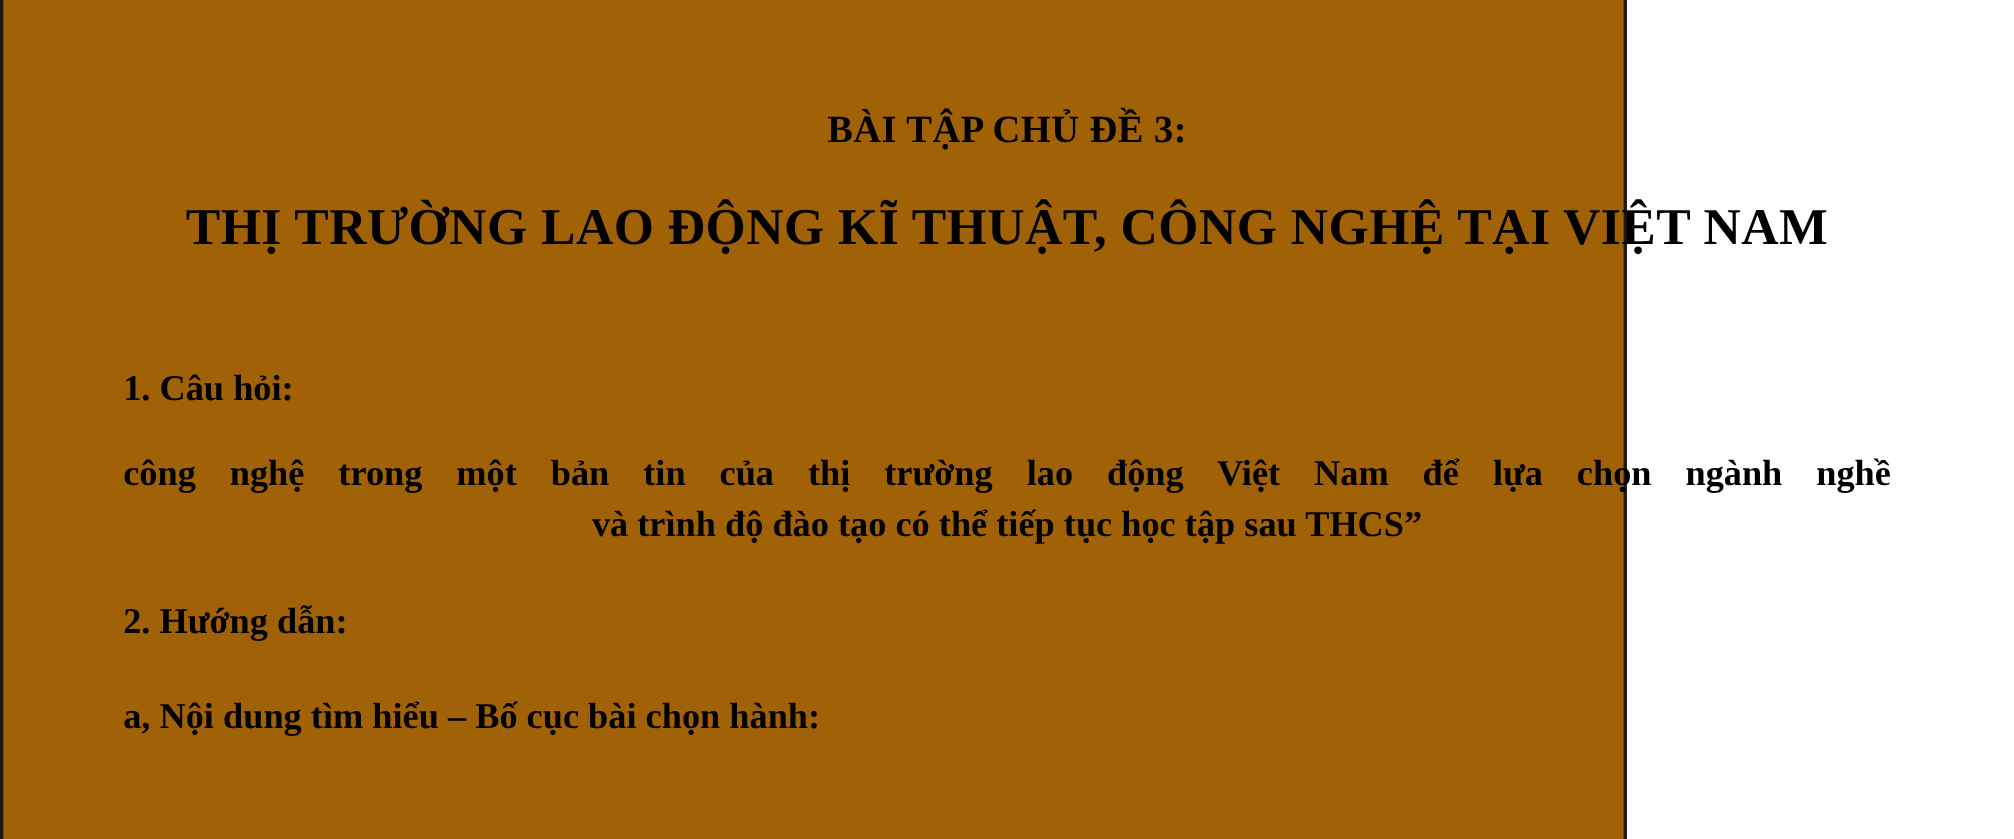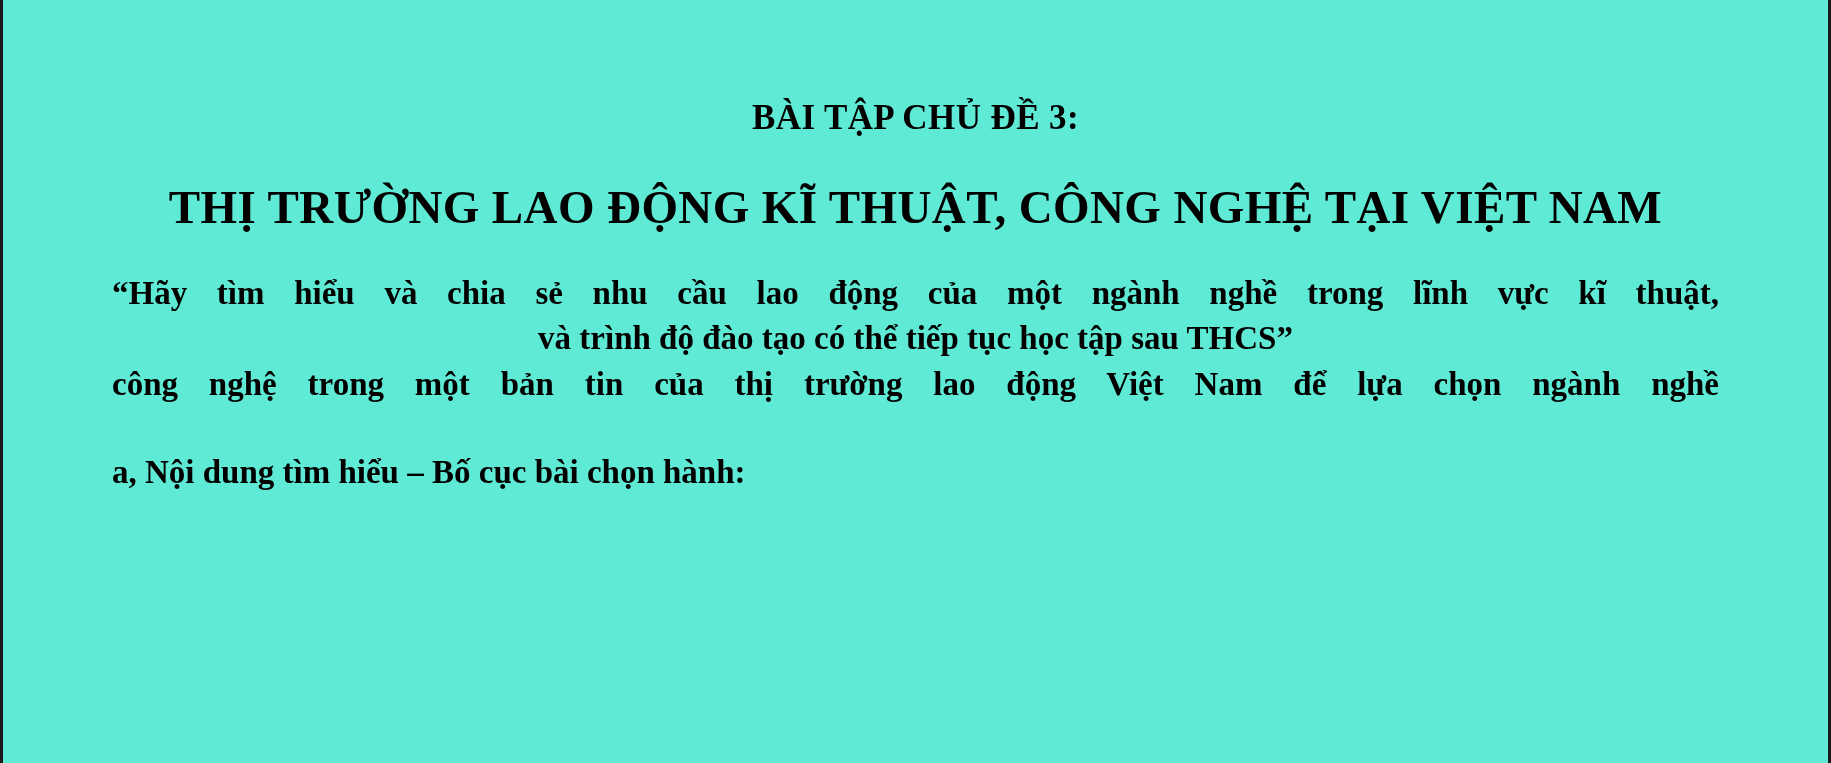--- a/index.html
+++ b/index.html
@@ -11,23 +11,23 @@
   body {
     width: 1831px;
     height: 763px;
     overflow: hidden;
     font-family: "Liberation Serif", "DejaVu Serif", serif;
     color: #000000;
   }
 
   .page {
     position: relative;
-    width: 1831px;
+    width: 1479px;
     height: 763px;
-    background: #5eead4;
+    background: #a16207;
     box-sizing: border-box;
   }
 
   
   .edge-rule {
     position: absolute;
     top: 0;
     width: 3px;
     height: 763px;
     background: #1a1a1a;
@@ -91,24 +91,25 @@
 
   <div class="edge-rule left"></div>
   <div class="edge-rule right"></div>
 
   <div class="content">
 
     <div class="doc-title line1">BÀI TẬP CHỦ ĐỀ 3:</div>
 
     <div class="doc-title line2">THỊ TRƯỜNG LAO ĐỘNG KĨ THUẬT, CÔNG NGHỆ TẠI VIỆT NAM</div>
 
+    <div class="section-heading heading-1">1. Câu hỏi:</div>
 
     <div class="quote-block">
-      <span class="q-line l1">“Hãy tìm hiểu và chia sẻ nhu cầu lao động của một ngành nghề trong lĩnh vực kĩ thuật,</span>
+      <span class="q-line l2">công nghệ trong một bản tin của thị trường lao động Việt Nam để lựa chọn ngành nghề</span>
       <span class="q-line l3">và trình độ đào tạo có thể tiếp tục học tập sau THCS”</span>
-      <span class="q-line l2">công nghệ trong một bản tin của thị trường lao động Việt Nam để lựa chọn ngành nghề</span>
     </div>
 
+    <div class="section-heading heading-2">2. Hướng dẫn:</div>
 
     <div class="section-heading heading-3">a, Nội dung tìm hiểu – Bố cục bài chọn hành:</div>
 
   </div>
 </div>
 
 </body></html>

